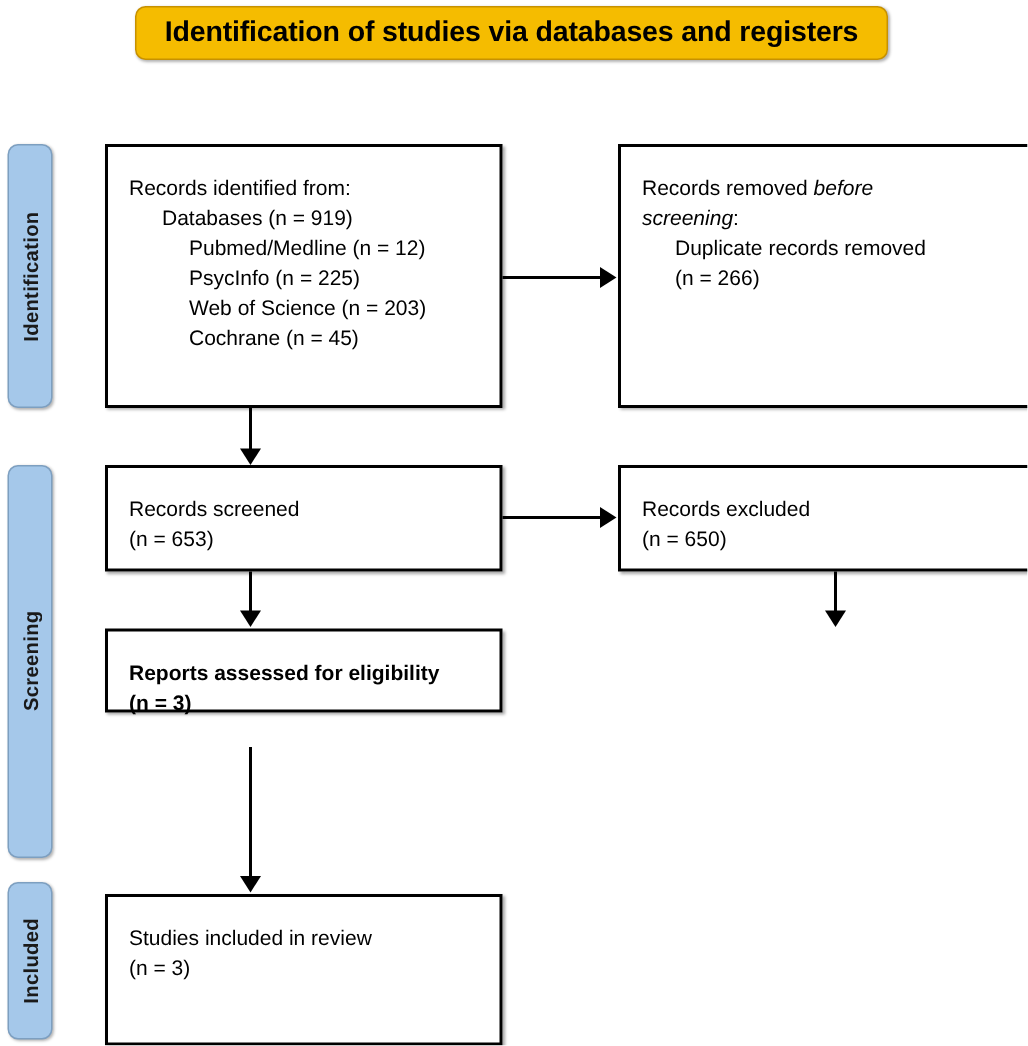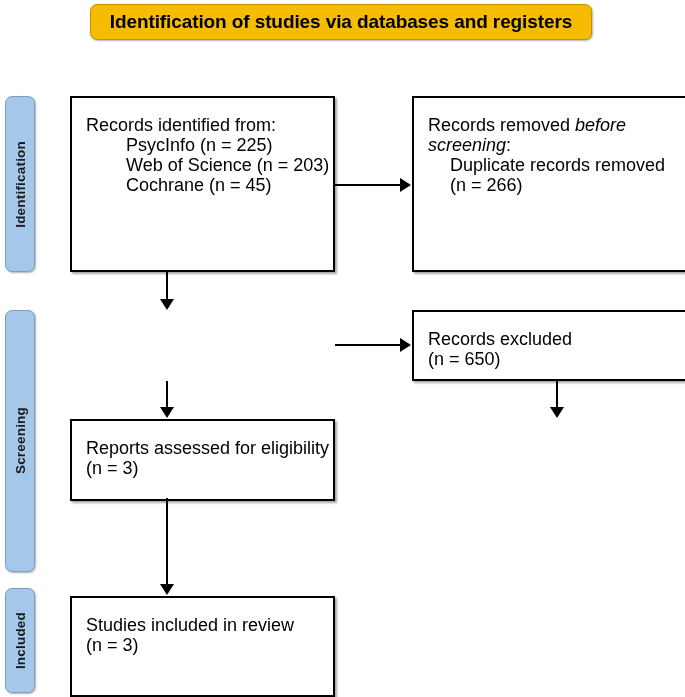--- a/index.html
+++ b/index.html
@@ -72,33 +72,33 @@
   
   .box {
     position: absolute;
     background: #ffffff;
     border: 2.2px solid #000000;
     box-sizing: border-box;
     box-shadow: 1.5px 1.5px 2px rgba(0,0,0,0.35);
     padding: 17px 0 0 14px;
   }
   .box-line {
-    font-size: 18px;
+    font-size: 14px;
     color: #000000;
     line-height: 20px;
     white-space: pre;
   }
   .ind1 { padding-left: 22px; }
   .ind2 { padding-left: 40px; }
   .ital { font-style: italic; }
 
   
   #box-identified      { left: 70px;  top: 96px;  width: 265px; height: 176px; }
   #box-screened        { left: 70px;  top: 310px; width: 265px; height: 71px; }
-  #box-eligibility     { left: 70px;  top: 419px; width: 265px; height: 82px; }
+  #box-eligibility     { left: 70px;  top: 419px; width: 265px; height: 56px; font-weight: bold; }
   #box-included-review { left: 70px;  top: 596px; width: 265px; height: 101px; }
 
   
   #box-removed          { left: 412px; top: 96px;  width: 316px; height: 176px; }
   #box-records-excluded { left: 412px; top: 310px; width: 316px; height: 71px; }
   #box-reports-excluded { left: 412px; top: 419px; width: 264px; height: 158px; }
 
   
   .conn { position: absolute; }
   .v-line {
@@ -159,32 +159,38 @@
   </div>
   <div class="phase" id="phase-screening">
     <span class="phase-text">Screening</span>
   </div>
   <div class="phase" id="phase-included">
     <span class="phase-text">Included</span>
   </div>
 
   <div class="box" id="box-identified">
     <div class="box-line">Records identified from:</div>
+    <div class="box-line ind1">Databases (n = 919)</div>
+    <div class="box-line ind2">Pubmed/Medline (n = 12)</div>
     <div class="box-line ind2">PsycInfo (n = 225)</div>
     <div class="box-line ind2">Web of Science (n = 203)</div>
     <div class="box-line ind2">Cochrane (n = 45)</div>
   </div>
 
   <div class="box" id="box-removed">
     <div class="box-line"><span>Records removed </span><span class="ital">before</span></div>
     <div class="box-line"><span class="ital">screening</span><span>:</span></div>
     <div class="box-line ind1">Duplicate records removed</div>
     <div class="box-line ind1">(n = 266)</div>
   </div>
 
+  <div class="box" id="box-screened">
+    <div class="box-line">Records screened</div>
+    <div class="box-line">(n = 653)</div>
+  </div>
 
   <div class="box" id="box-records-excluded">
     <div class="box-line">Records excluded</div>
     <div class="box-line">(n = 650)</div>
   </div>
 
   <div class="box" id="box-eligibility">
     <div class="box-line">Reports assessed for eligibility</div>
     <div class="box-line">(n = 3)</div>
   </div>

